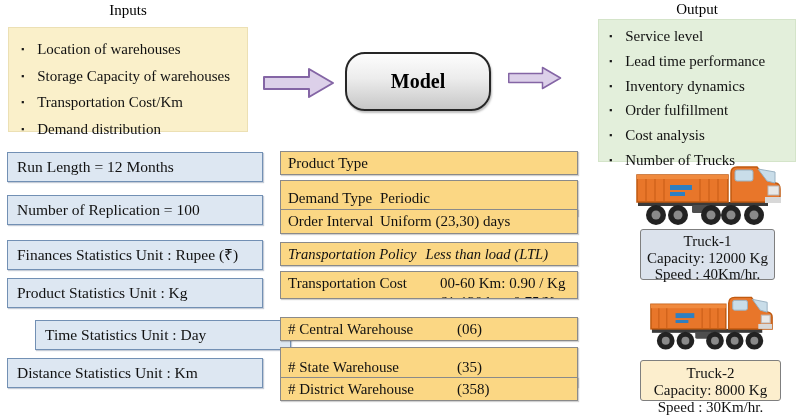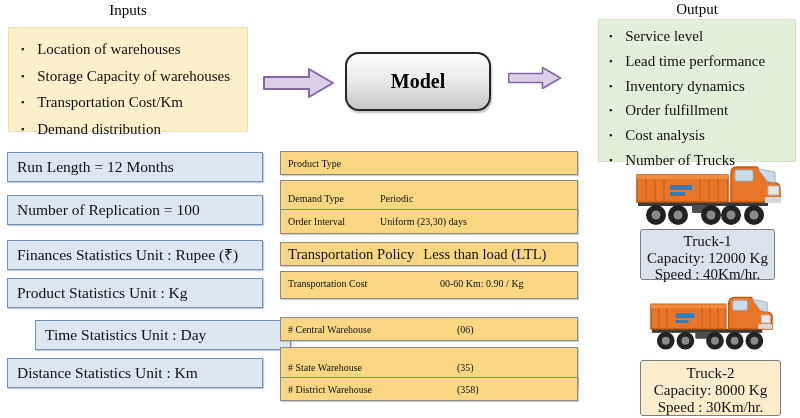--- a/index.html
+++ b/index.html
@@ -20,57 +20,57 @@
     left:598px;top:19px;width:198px;height:143px;background:#e3efdb;
     border:1px solid #d4e4c9;padding:5px 2px 0 10px;
   }
   .bullet-row{display:flex;align-items:baseline;font-size:15px;}
   .inputs-panel .bullet-row{line-height:24.5px;}
   .output-panel .bullet-row{line-height:22.8px;}
   .bullet{font-size:9px;margin-right:13px;position:relative;top:-2px;flex:0 0 auto;color:#141414;}
   
   .model-box{
     position:absolute;left:345px;top:52px;width:146px;height:59px;box-sizing:border-box;
-    border:2px solid #262626;border-radius:14px;
+    border:2px solid #262626;border-radius:20px;
     background:linear-gradient(180deg,#fdfdfd 0%,#ececec 45%,#c7c7c7 100%);
     display:flex;align-items:center;justify-content:center;
     font-size:20px;font-weight:bold;color:#000;
     box-shadow:1px 2px 2px rgba(0,0,0,0.25);
   }
   .arrow{position:absolute;}
   
   .blue-box{
     position:absolute;left:7px;width:256px;height:30px;box-sizing:border-box;
     background:#dde7f2;border:1.5px solid #7290b4;
     font-size:15.5px;line-height:27px;padding-left:9px;white-space:nowrap;overflow:hidden;
     box-shadow:1px 1px 1px rgba(90,110,140,0.35);
   }
   
   .yellow-row{
     position:absolute;left:280px;width:298px;box-sizing:border-box;
     background:#fbd784;border:1.5px solid #8a8a8a;
-    font-size:10px;display:flex;align-items:center;padding-left:7px;
+    font-size:15px;display:flex;align-items:center;padding-left:7px;
     white-space:nowrap;overflow:hidden;
     box-shadow:1px 1px 1px rgba(100,100,100,0.3);
   }
   .yellow-row .lbl{flex:0 0 auto;}
   .row-std .lbl{width:92px;}
   .row-policy{font-size:14.6px;}
   .row-policy .lbl{margin-right:9px;}
   .row-cost{align-items:flex-start;padding-top:2px;}
   .row-cost .lbl{width:152px;line-height:19px;}
   .row-cost .val2{line-height:19px;}
   .row-wh .val{position:absolute;left:176px;}
   
   .truck-label{
     position:absolute;box-sizing:border-box;border:1.2px solid #7f7f7f;border-radius:3px;
     text-align:center;font-size:15px;line-height:16.5px;padding-top:3px;
   }
   .truck1-label{left:640px;top:229px;width:135px;height:51px;background:#dbe2ec;}
-  .truck2-label{left:640px;top:360px;width:141px;height:56px;background:#fceecd;line-height:17px;padding-top:4px;}
+  .truck2-label{left:640px;top:360px;width:141px;height:41px;background:#fceecd;line-height:17px;padding-top:4px;}
 </style>
 </head>
 <body>
 
 <div class="canvas">
 
   <div class="section-title" style="left:8px;top:2px;width:240px;">Inputs</div>
 
   <div class="panel inputs-panel">
     <div class="bullet-row">
@@ -143,21 +143,21 @@
     <span class="lbl">Product Type</span>
   </div>
   <div class="yellow-row row-std" style="top:180px;height:36px;">
     <span class="lbl">Demand Type</span>
     <span class="val">Periodic</span>
   </div>
   <div class="yellow-row row-std" style="top:209px;height:25px;">
     <span class="lbl">Order Interval</span>
     <span class="val">Uniform (23,30) days</span>
   </div>
-  <div class="yellow-row row-policy" style="top:242px;height:24px;">
+  <div class="yellow-row row-policy" style="top:242px;height:24px;font-style:italic;">
     <span class="lbl">Transportation Policy</span>
     <span class="val">Less than load (LTL)</span>
   </div>
   <div class="yellow-row row-cost" style="top:271px;height:28px;">
     <span class="lbl">Transportation Cost</span>
     <span class="val2">
       <div>00-60 Km: 0.90 / Kg</div>
       <div>61-120 km: 0.75/Kg</div>
     </span>
   </div>

